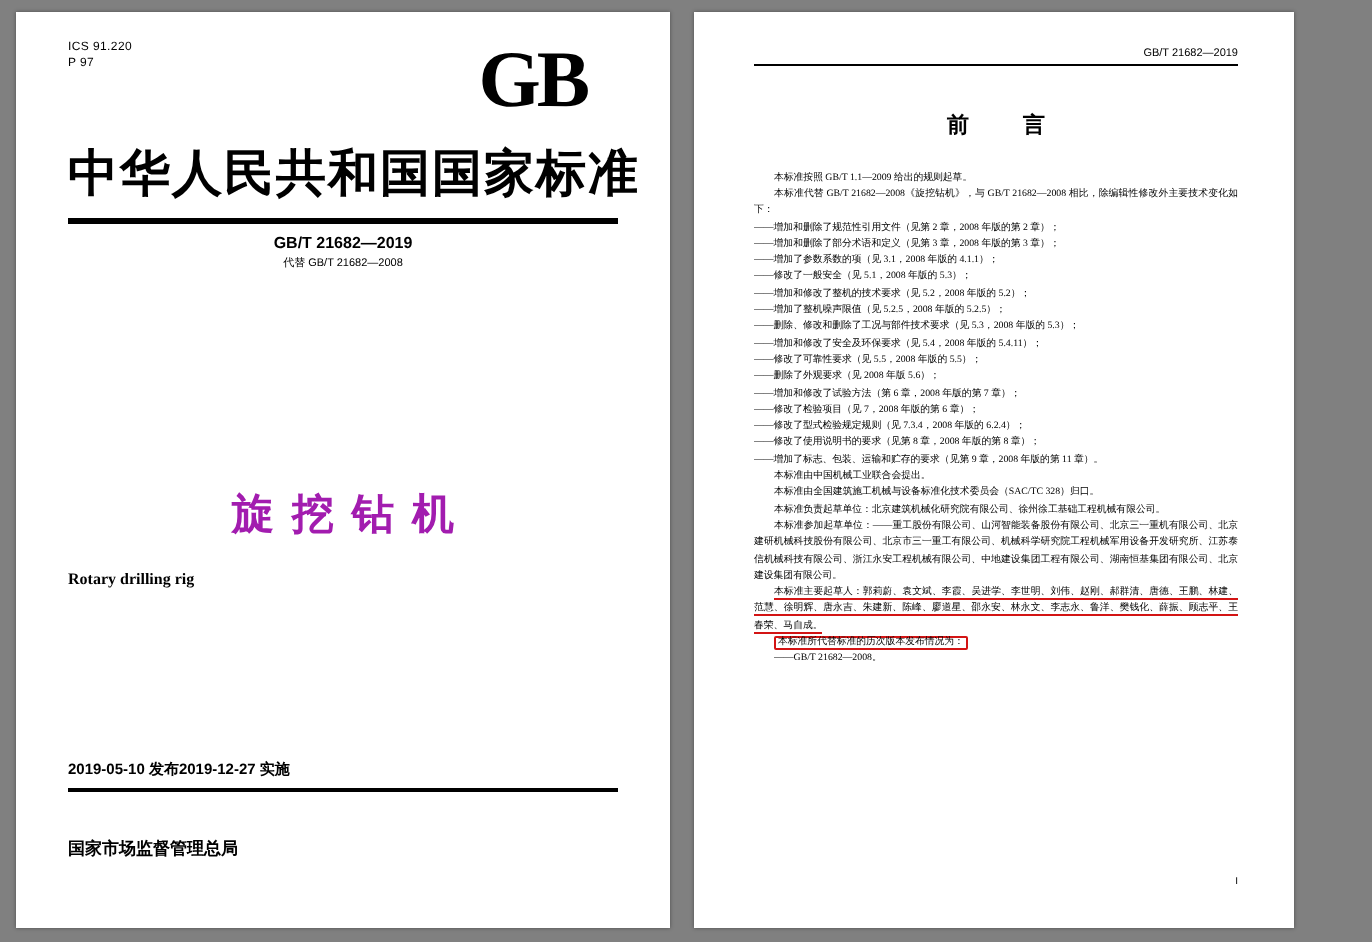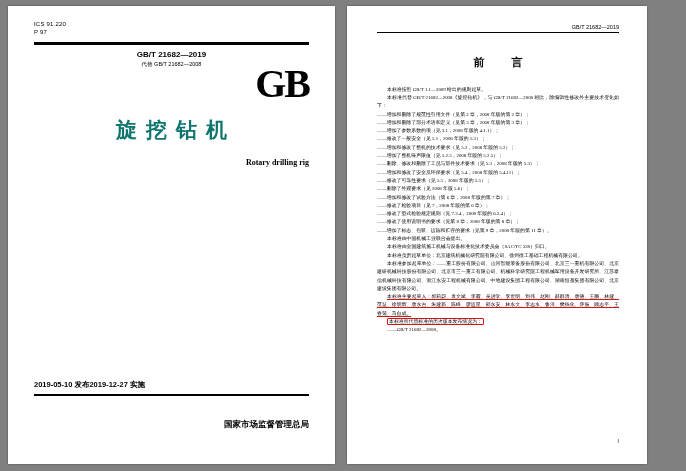--- a/index.html
+++ b/index.html
@@ -39,25 +39,24 @@
   }
   .ics-block {
     font-family: "Liberation Sans", sans-serif;
     font-size: 6px;
     line-height: 8px;
     color: #000;
     letter-spacing: 0.2px;
   }
   .gb-logo-wrap {
     position: absolute;
-    right: 0;
+    right: 16px;
     top: 0px;
     width: 86px;
     height: 42px;
-    margin-top: 44px;
   }
   .gb-logo {
     font-family: "Liberation Serif", serif;
     font-weight: bold;
     font-size: 40px;
     line-height: 40px;
     letter-spacing: -2px;
     color: #000;
     text-align: right;
   }
@@ -84,31 +83,31 @@
     color: #000;
   }
   .std-replace {
     margin-top: 2px;
     text-align: center;
     font-family: "Liberation Sans", sans-serif;
     font-size: 5.5px;
     color: #000;
   }
   .doc-title {
-    margin-top: 48px;
+    margin-top: 108px;
     text-align: center;
     font-size: 21px;
     font-weight: bold;
     letter-spacing: 9px;
     text-indent: 9px;
-    color: #0f766e;
+    color: #a21caf;
   }
   .doc-title-en {
     margin-top: 14px;
-    text-align: right;
+    text-align: left;
     font-size: 8px;
     font-weight: bold;
     color: #000;
   }
   .date-row {
     position: absolute;
     left: 0;
     right: 0;
     bottom: 58px;
     display: flex;
@@ -124,21 +123,21 @@
     right: 0;
     bottom: 52px;
     height: 2px;
     background: #000;
   }
   .issuer {
     position: absolute;
     left: 0;
     right: 0;
     bottom: 18px;
-    text-align: right;
+    text-align: left;
     font-size: 8.5px;
     font-weight: bold;
     line-height: 12px;
     color: #000;
   }
   .issuer .pub {
     font-size: 8px;
     letter-spacing: 2px;
     margin-left: 6px;
   }
@@ -215,20 +214,21 @@
 
       <div class="ics-block">
         <div>ICS 91.220</div>
         <div>P 97</div>
       </div>
 
       <div class="gb-logo-wrap">
         <div class="gb-logo">GB</div>
       </div>
 
+      <div class="title-cn">中华人民共和国国家标准</div>
 
       <div class="rule-thick"></div>
 
       <div class="std-no">GB/T 21682—2019</div>
       <div class="std-replace">代替 GB/T 21682—2008</div>
 
       <div class="doc-title">旋挖钻机</div>
       <div class="doc-title-en">Rotary drilling rig</div>
 
       <div class="date-row">

